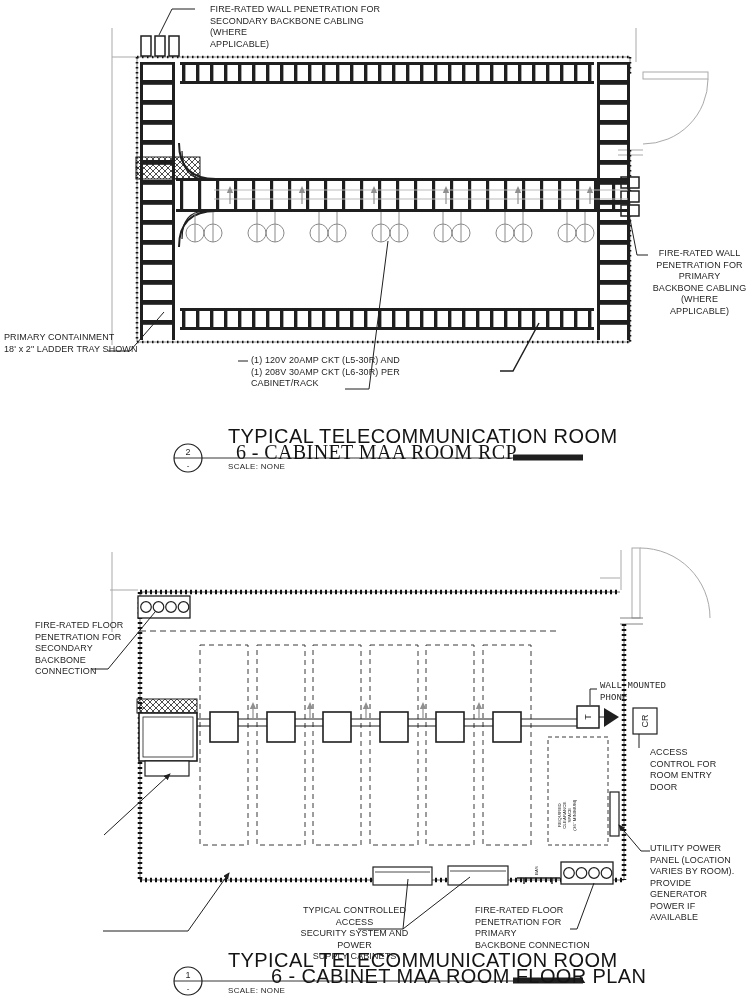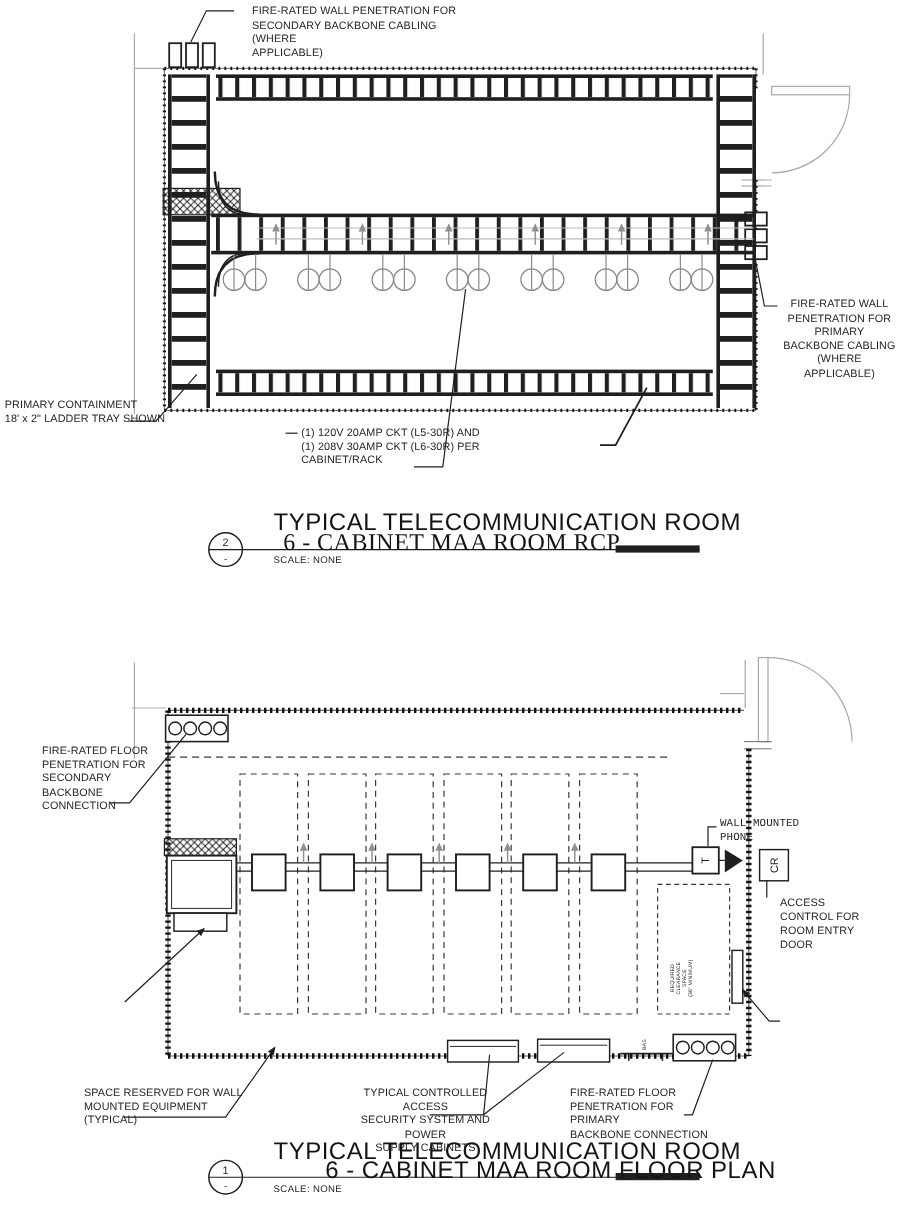--- a/index.html
+++ b/index.html
@@ -315,23 +315,27 @@
 <div class="sym rot" style="left:632px;top:708px;width:26px;height:26px;line-height:26px;font-size:9px;">CR</div>
 <div class="sym rot" style="left:577px;top:706px;width:22px;height:22px;line-height:22px;font-size:9px;">T</div>
 <div class="ann" style="left:650px;top:747px;width:75px;">ACCESS
 CONTROL FOR
 ROOM ENTRY
 DOOR</div>
 <div class="ann tiny rot" style="left:550px;top:805px;width:35px;text-align:center;">REQUIRED
 CLEARANCE
 SPACE
 (36" MINIMUM)</div>
-<div class="ann" style="left:70px;top:905px;width:135px;">SPACE RESERVED FOR WALL
-MOUNTED EQUIPMENT
-(TYPICAL)</div>
+<div class="ann" style="left:650px;top:843px;width:95px;">UTILITY POWER
+PANEL (LOCATION
+VARIES BY ROOM).
+PROVIDE
+GENERATOR
+POWER IF
+AVAILABLE</div>
 <div class="ann" style="left:287px;top:905px;width:135px;text-align:center;">TYPICAL CONTROLLED ACCESS
 SECURITY SYSTEM AND POWER
 SUPPLY CABINETS</div>
 <div class="ann" style="left:475px;top:905px;width:125px;">FIRE-RATED FLOOR
 PENETRATION FOR PRIMARY
 BACKBONE CONNECTION</div>
 <div class="ann tiny rot" style="left:530px;top:868px;width:14px;text-align:center;">BAS</div>
 
 <div class="tl" style="left:228px;top:949px;">TYPICAL TELECOMMUNICATION ROOM</div>
 <div class="tl" style="left:228px;top:965px;margin-left:43px;">6 - CABINET MAA ROOM FLOOR PLAN</div>

